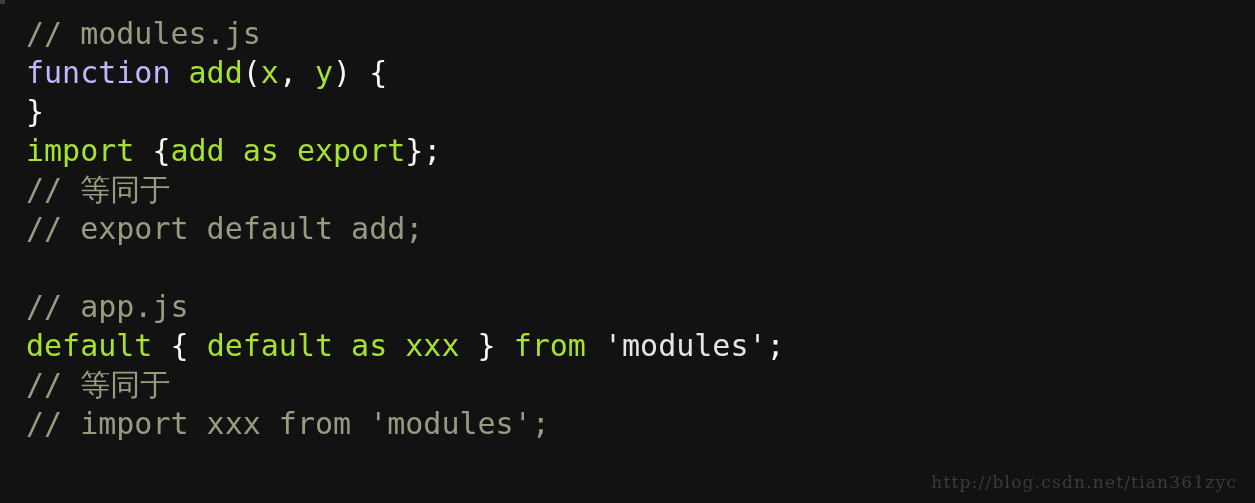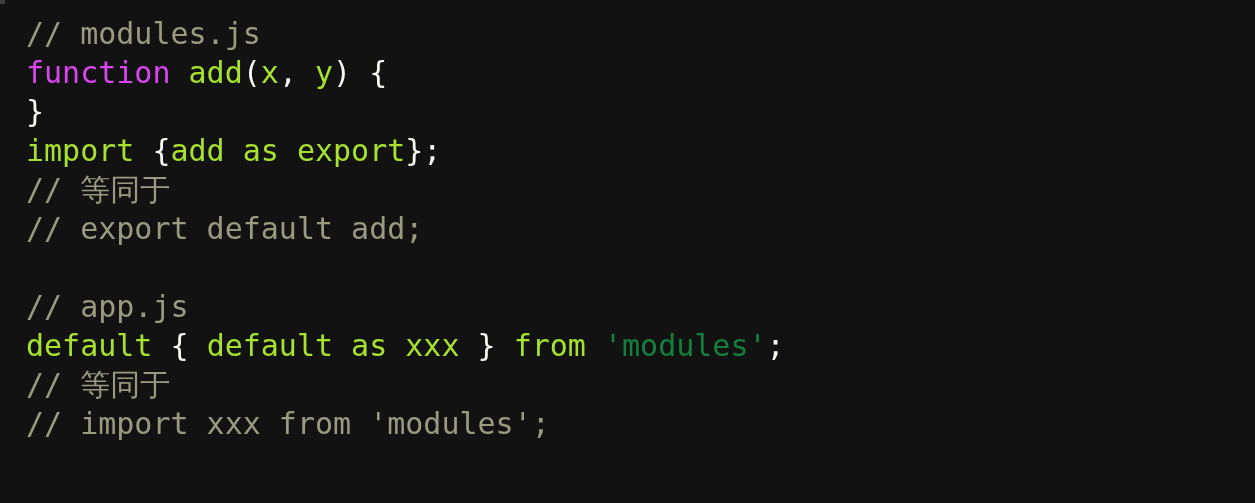--- a/index.html
+++ b/index.html
@@ -41,25 +41,25 @@
     white-space: pre;
     color: #f8f8f2;
   }
 
   .code-line.blank {
     height: 39px;
   }
 
   
   .tok-comment  { color: #9a9a80; }
-  .tok-keyword  { color: #d946ef; }
+  .tok-keyword  { color: #c4b5fd; }
   .tok-name     { color: #a6e22e; }
   .tok-punct    { color: #f8f8f2; }
   .tok-operator { color: #f92672; }
-  .tok-string   { color: #15803d; }
+  .tok-string   { color: #e5e5e5; }
 
   
   .tok-comment-cjk {
     color: #9a9a80;
     font-family: Liberation Sans, sans-serif;
   }
 
   #watermark {
     position: absolute;
     right: 18px;
@@ -86,13 +86,14 @@
       <div class="code-line"><span class="tok-name">import</span><span class="tok-punct"> {</span><span class="tok-name">add as export</span><span class="tok-punct">};</span></div>
       <div class="code-line"><span class="tok-comment">// </span><span class="tok-comment-cjk">等同于</span></div>
       <div class="code-line"><span class="tok-comment">// export default add;</span></div>
       <div class="code-line blank">&nbsp;</div>
       <div class="code-line"><span class="tok-comment">// app.js</span></div>
       <div class="code-line"><span class="tok-name">default</span><span class="tok-punct"> { </span><span class="tok-name">default as xxx</span><span class="tok-punct"> } </span><span class="tok-name">from</span><span class="tok-punct"> </span><span class="tok-string">'modules'</span><span class="tok-punct">;</span></div>
       <div class="code-line"><span class="tok-comment">// </span><span class="tok-comment-cjk">等同于</span></div>
       <div class="code-line"><span class="tok-comment">// import xxx from 'modules';</span></div>
     </div>
 
+  <div id="watermark">http://blog.csdn.net/tian361zyc</div>
 </div>
 
 </body></html>

